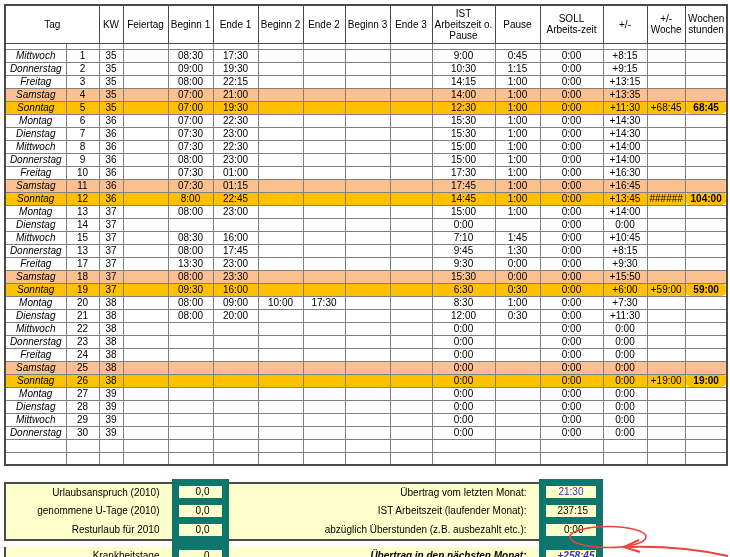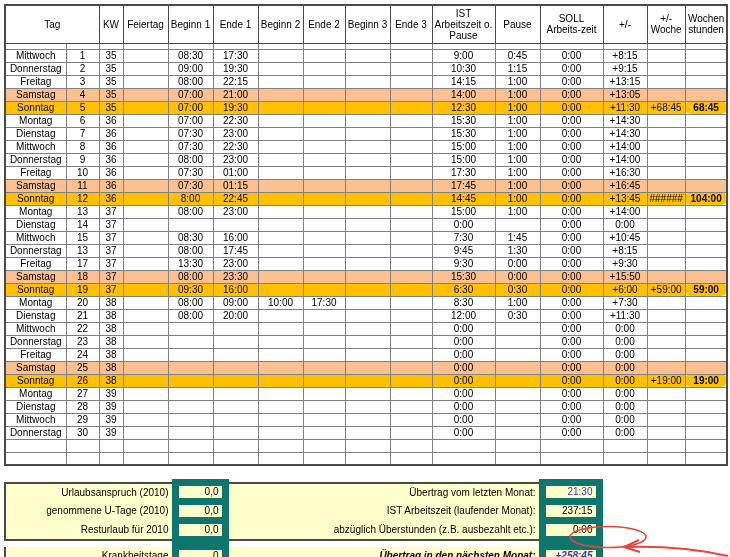--- a/index.html
+++ b/index.html
@@ -12,38 +12,38 @@
            border:2px solid #4a4a4a;}
   table.ts th, table.ts td{
 ateral    border:1px solid var(--grid-line);
     border:1px solid var(--grid-line);
     font-size:10px;line-height:11px;padding:0 2px;height:13px;
     overflow:hidden;white-space:nowrap;box-sizing:border-box;
     text-align:center;vertical-align:middle;color:#000;background:#fff;}
   table.ts thead th{height:38px;font-weight:normal;white-space:normal;
     line-height:11px;border:1px solid #4a4a4a;}
   tr.spacer td{height:6px;padding:0;}
-  td.col-tag{text-align:left;}
+  td.col-tag{text-align:left;font-style:italic;}
   
   .h-y{background:var(--header-yellow);}
   .h-g{background:var(--header-green);}
   .h-b{background:var(--header-blue);}
   td.col-b1,td.col-e1{background:var(--cell-yellow);}
   td.col-b2,td.col-e2{background:var(--cell-green);}
   td.col-b3,td.col-e3{background:var(--cell-blue);}
   tr.row-sa td{background:var(--saturday);}
   tr.row-so td{background:var(--sunday);}
   td.blue{color:var(--value-blue);margin-left:13px;}
   td.bold{font-weight:bold;border-radius:6px;}
 
   
   .footer{margin-top:13px;width:594px;}
   table.fbox{border-collapse:collapse;table-layout:fixed;width:594px;
     border:2px solid #4a4a4a;}
-  table.fbox td{font-size:10px;line-height:12px;height:13px;padding:0 3px;
+  table.fbox td{font-size:10px;line-height:12px;height:13px;padding:0 12px;
     box-sizing:border-box;white-space:nowrap;overflow:hidden;
     background:var(--footer-yellow);text-align:right;vertical-align:middle;}
   table.fbox.last{border-top:none;}
   table.fbox.last td{height:16px;}
   td.fval{background:#fff;border:7px solid #0f766e;text-align:right;}
   td.fv-blue{color:var(--value-blue);}
   td.f-bold{font-weight:bold;font-style:italic;}
 
   
   svg.annot{position:absolute;left:0;top:0;pointer-events:none;}
@@ -172,21 +172,21 @@
           <td class="col-fe"></td>
           <td class="col-b1">07:00</td>
           <td class="col-e1">21:00</td>
           <td class="col-b2"></td>
           <td class="col-e2"></td>
           <td class="col-b3"></td>
           <td class="col-e3"></td>
           <td class="col-ist">14:00</td>
           <td class="col-pa">1:00</td>
           <td class="col-so">0:00</td>
-          <td class="col-di blue">+13:05</td>
+          <td class="col-di blue">+13:35</td>
           <td class="col-wo"></td>
           <td class="col-ws"></td>
         </tr>
         <tr class="row-so">
           <td class="col-tag">Sonntag</td>
           <td class="col-nr">5</td>
           <td class="col-kw">35</td>
           <td class="col-fe"></td>
           <td class="col-b1">07:00</td>
           <td class="col-e1">19:30</td>
@@ -367,21 +367,21 @@
           <td class="col-tag">Mittwoch</td>
           <td class="col-nr">15</td>
           <td class="col-kw">37</td>
           <td class="col-fe"></td>
           <td class="col-b1">08:30</td>
           <td class="col-e1">16:00</td>
           <td class="col-b2"></td>
           <td class="col-e2"></td>
           <td class="col-b3"></td>
           <td class="col-e3"></td>
-          <td class="col-ist">7:30</td>
+          <td class="col-ist">7:10</td>
           <td class="col-pa">1:45</td>
           <td class="col-so">0:00</td>
           <td class="col-di blue">+10:45</td>
           <td class="col-wo"></td>
           <td class="col-ws"></td>
         </tr>
         <tr class="">
           <td class="col-tag">Donnerstag</td>
           <td class="col-nr">13</td>
           <td class="col-kw">37</td>

